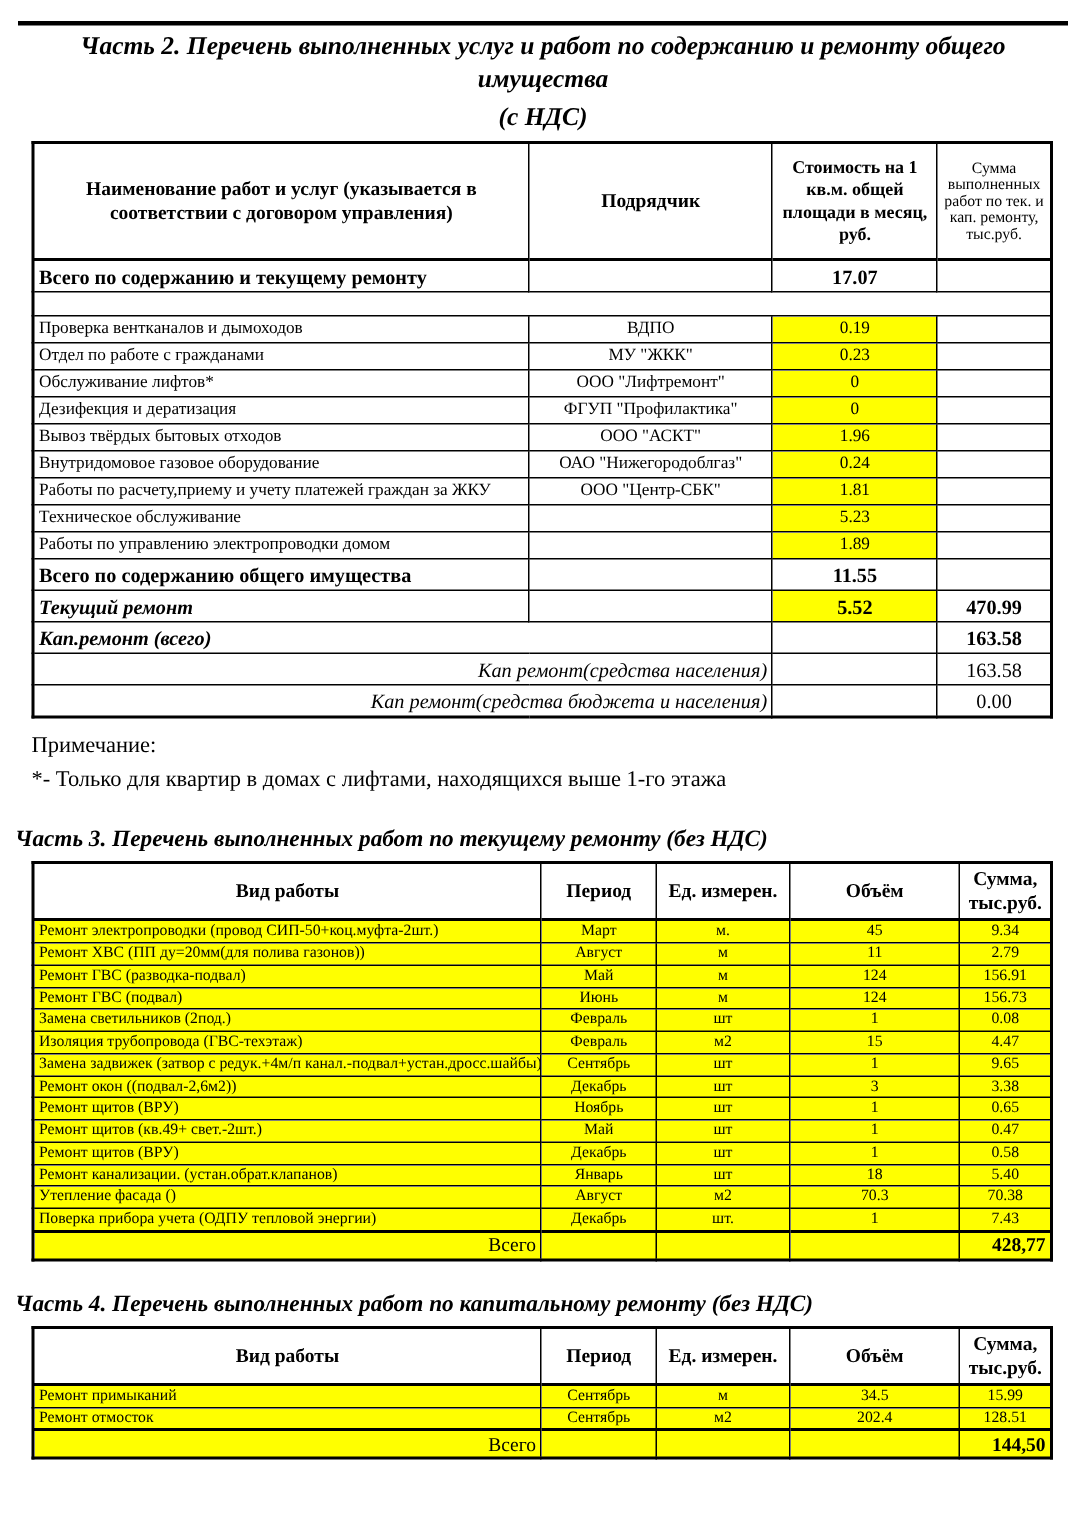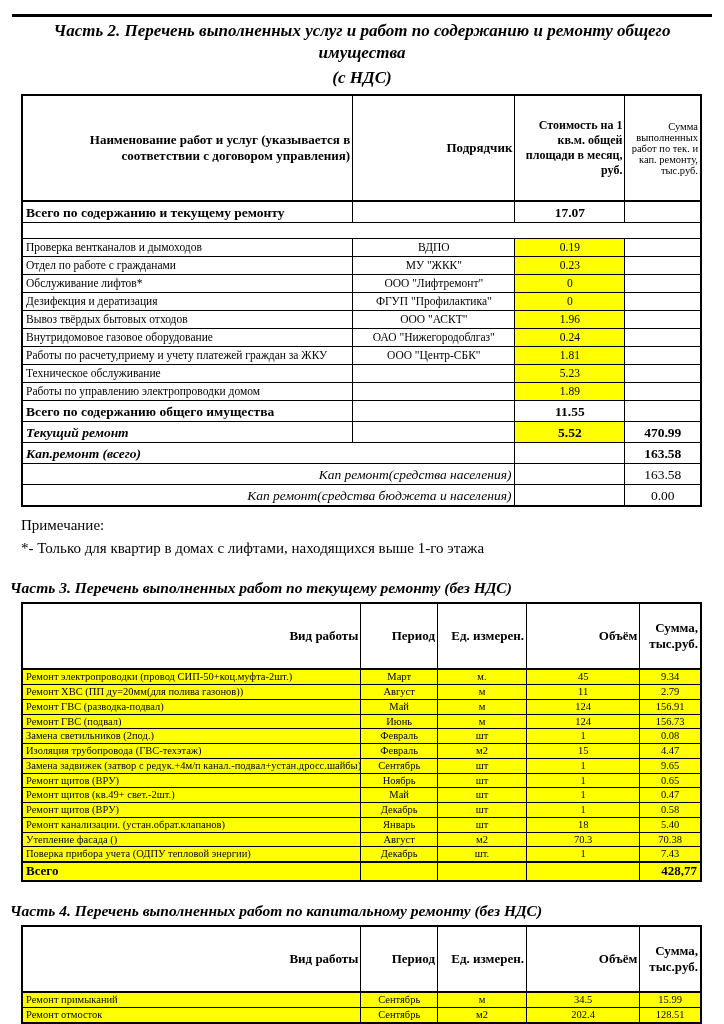--- a/index.html
+++ b/index.html
@@ -3,21 +3,21 @@
 <meta charset="utf-8">
 <style>
   html,body{margin:0;padding:0;background:#fff;}
   body{width:724px;height:1024px;font-family:"Liberation Serif", serif;color:#000;position:relative;}
   .top-rule{margin:14px 12px 0 12px;height:3px;background:#000;}
   .doc-title{text-align:center;font-weight:bold;font-style:italic;font-size:17px;line-height:1.3;margin:3px 10px 0 10px;}
   .section-title{text-align:left;font-weight:bold;font-style:italic;font-size:15.5px;margin:20px 10px 0 10px;}
   table{border-collapse:collapse;table-layout:fixed;margin:5px 21px 0 21px;width:681px;}
   table,tr,td,th{border:1px solid #000;}
   table{border-width:2px;}
-  thead th{border-bottom:2px solid #000;font-weight:bold;text-align:right;vertical-align:middle;background:#fff;padding:16px 2px;}
+  thead th{border-bottom:2px solid #000;font-weight:bold;text-align:center;vertical-align:middle;background:#fff;padding:2px 2px;}
   td{padding:1px 3px;vertical-align:middle;line-height:1.12;overflow:hidden;}
   
   .t2 col.c1{width:48.7%}.t2 col.c2{width:23.9%}.t2 col.c3{width:16.2%}.t2 col.c4{width:11.2%}
   .t2 thead th{height:72px;}
   .t2 th.h-name{font-size:13px;}
   .t2 th.h-contractor{font-size:13px;}
   .t2 th.h-cost{font-size:12px;}
   .t2 th.h-sum{font-size:10.5px;font-weight:normal;margin-left:32px;}
   .t2 td{font-size:11.5px;height:15px;}
   .t2 td.name{text-align:left;}
@@ -25,21 +25,21 @@
   .t2 tr.big td{font-size:13.5px;height:18px;}
   .t2 tr.spacer-row td{height:13px;}
   
   .t34 col.c1{width:49.9%}.t34 col.c2{width:11.3%}.t34 col.c3{width:13.1%}.t34 col.c4{width:16.7%}.t34 col.c5{width:9.0%}
   .t34 thead th{height:32px;font-size:13px;}
   .t34 td{font-size:10.5px;height:11px;}
   .t34 td.name{text-align:left;white-space:nowrap;}
   .t34 td.num{text-align:center;}
   .t34 tr.work-row td{background:#ffff00;}
   .t34 tr.total-row td{border-top:2px solid #000;font-size:13px;height:15px;background:#ffff00;text-align:right;}
-  .t34 tr.total-row td.name{text-align:left;font-weight:bold;}
+  .t34 tr.total-row td.name{text-align:right;font-weight:normal;}
   
   .bold{font-weight:bold;}
   .italic{font-style:italic;}
   .yellow{background:#ffff00;}
   .right{text-align:right !important;}
   .note{margin:7px 21px 0 21px;font-size:15px;line-height:1.5;}
 </style>
 </head>
 <body>
 
@@ -227,20 +227,27 @@
           <td class="num">4.47</td>
         </tr>
         <tr class="work-row">
           <td class="name">Замена задвижек (затвор с редук.+4м/п канал.-подвал+устан.дросс.шайбы)</td>
           <td class="num">Сентябрь</td>
           <td class="num">шт</td>
           <td class="num">1</td>
           <td class="num">9.65</td>
         </tr>
         <tr class="work-row">
+          <td class="name">Ремонт окон ((подвал-2,6м2))</td>
+          <td class="num">Декабрь</td>
+          <td class="num">шт</td>
+          <td class="num">3</td>
+          <td class="num">3.38</td>
+        </tr>
+        <tr class="work-row">
           <td class="name">Ремонт щитов (ВРУ)</td>
           <td class="num">Ноябрь</td>
           <td class="num">шт</td>
           <td class="num">1</td>
           <td class="num">0.65</td>
         </tr>
         <tr class="work-row">
           <td class="name">Ремонт щитов (кв.49+ свет.-2шт.)</td>
           <td class="num">Май</td>
           <td class="num">шт</td>

